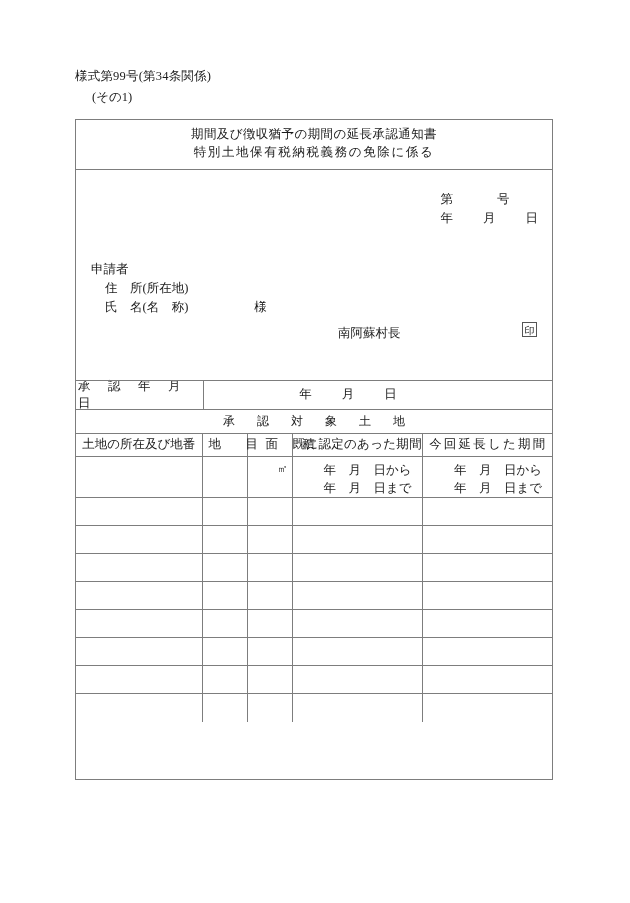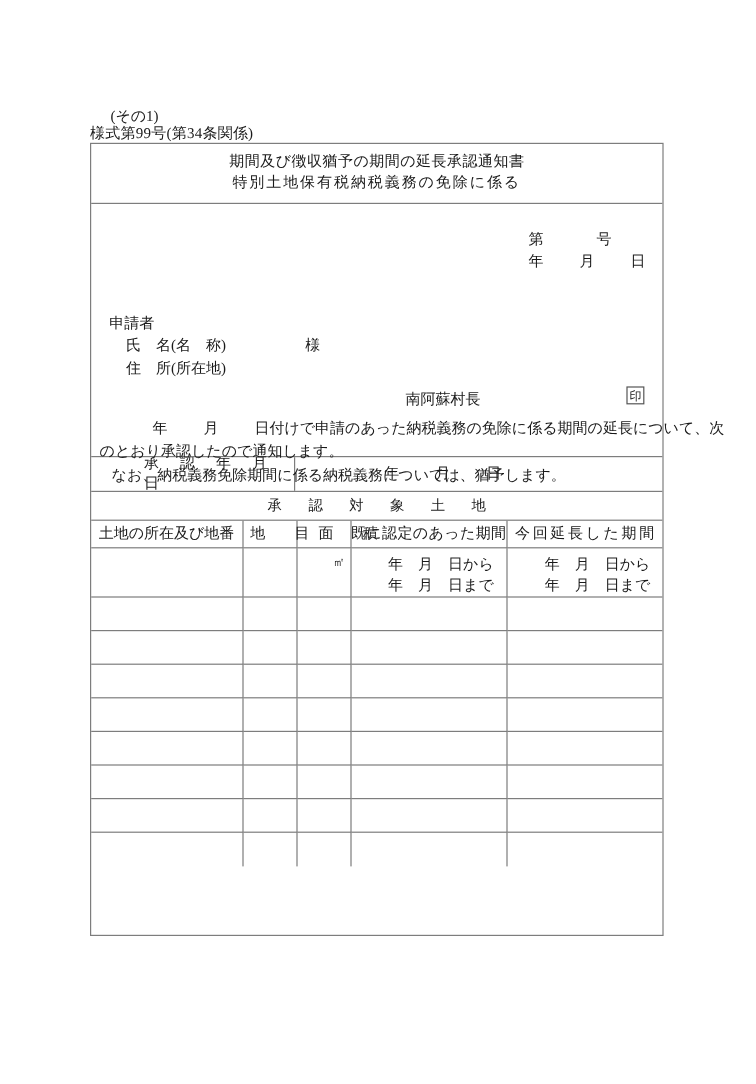--- a/index.html
+++ b/index.html
@@ -24,21 +24,20 @@
   }
 
   
   .form-code {
     position: absolute;
     left: 75px;
     top: 68px;
     font-size: 12.5px;
     letter-spacing: 0.2px;
     white-space: nowrap;
-    margin-top: 35px;
   }
   .form-sub {
     position: absolute;
     left: 92px;
     top: 89px;
     font-size: 12.5px;
     white-space: nowrap;
   }
 
   
@@ -136,21 +135,20 @@
   .approval-label {
     width: 128px;
     border-right: 1px solid #7d7d7d;
     box-sizing: border-box;
     font-size: 12.5px;
     letter-spacing: 2.5px;
     display: flex;
     align-items: center;
     justify-content: center;
     padding-left: 2px;
-    margin-left: 42px;
   }
   .approval-value {
     flex: 1;
     font-size: 12.5px;
     display: flex;
     align-items: center;
     justify-content: center;
     padding-right: 60px;
     box-sizing: border-box;
     white-space: nowrap;
@@ -243,32 +241,27 @@
 
     <div class="letter">
 
       <div class="docnum">
         <span class="l"><span>第</span><span class="sp-wide"></span><span>号</span></span>
         <span class="l"><span>年</span><span class="sp-mid"></span><span>月</span><span class="sp-mid"></span><span>日</span></span>
       </div>
 
       <div class="applicant">
         <div>申請者</div>
+        <div class="ind1"><span>住　所(所在地)</span></div>
         <div class="ind1"><span>氏　名(名　称)</span><span class="sama">様</span></div>
-        <div class="ind1"><span>住　所(所在地)</span></div>
       </div>
 
       <div class="issuer">南阿蘇村長</div>
       <div class="seal">印</div>
 
-      <div class="body-text">
-        <p class="p1"><span class="sp-wide"></span><span>年</span><span class="sp-mid"></span><span>月</span><span class="sp-mid"></span><span>日付けで申請のあった納税義務の免除に係る期間の延長について、次</span></p>
-        <p>のとおり承認したので通知します。</p>
-        <p class="indent-1">なお、納税義務免除期間に係る納税義務については、猶予します。</p>
-      </div>
     </div>
 
     <div class="approval-row">
       <div class="approval-label">承　認　年　月　日</div>
       <div class="approval-value">
           <span>年</span>
           <span class="sp-mid"></span>
           <span>月</span>
           <span class="sp-mid"></span>
           <span>日</span>

